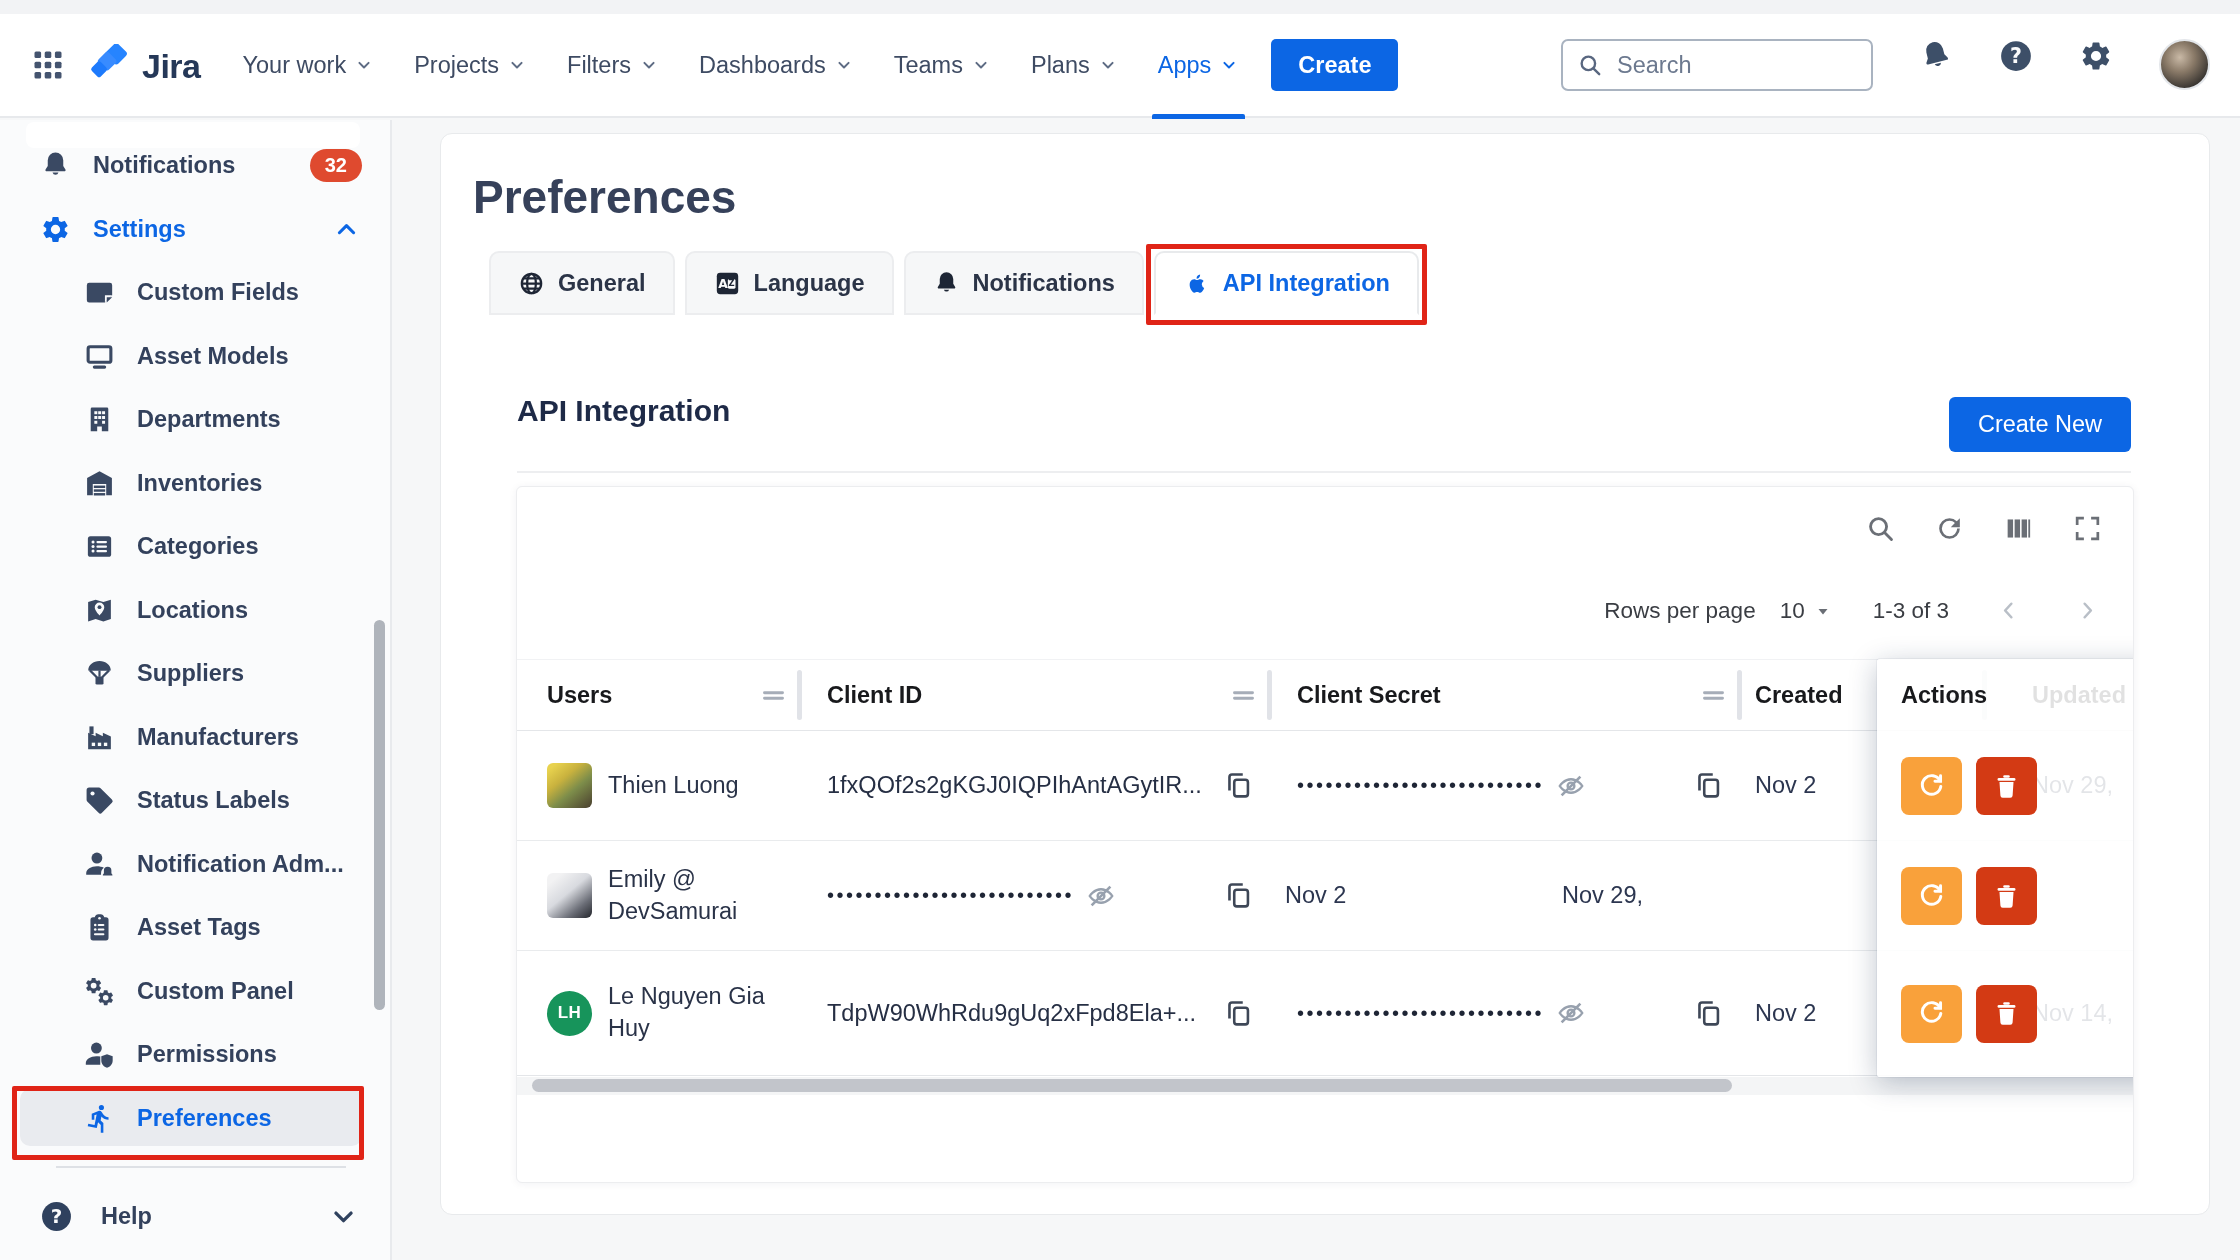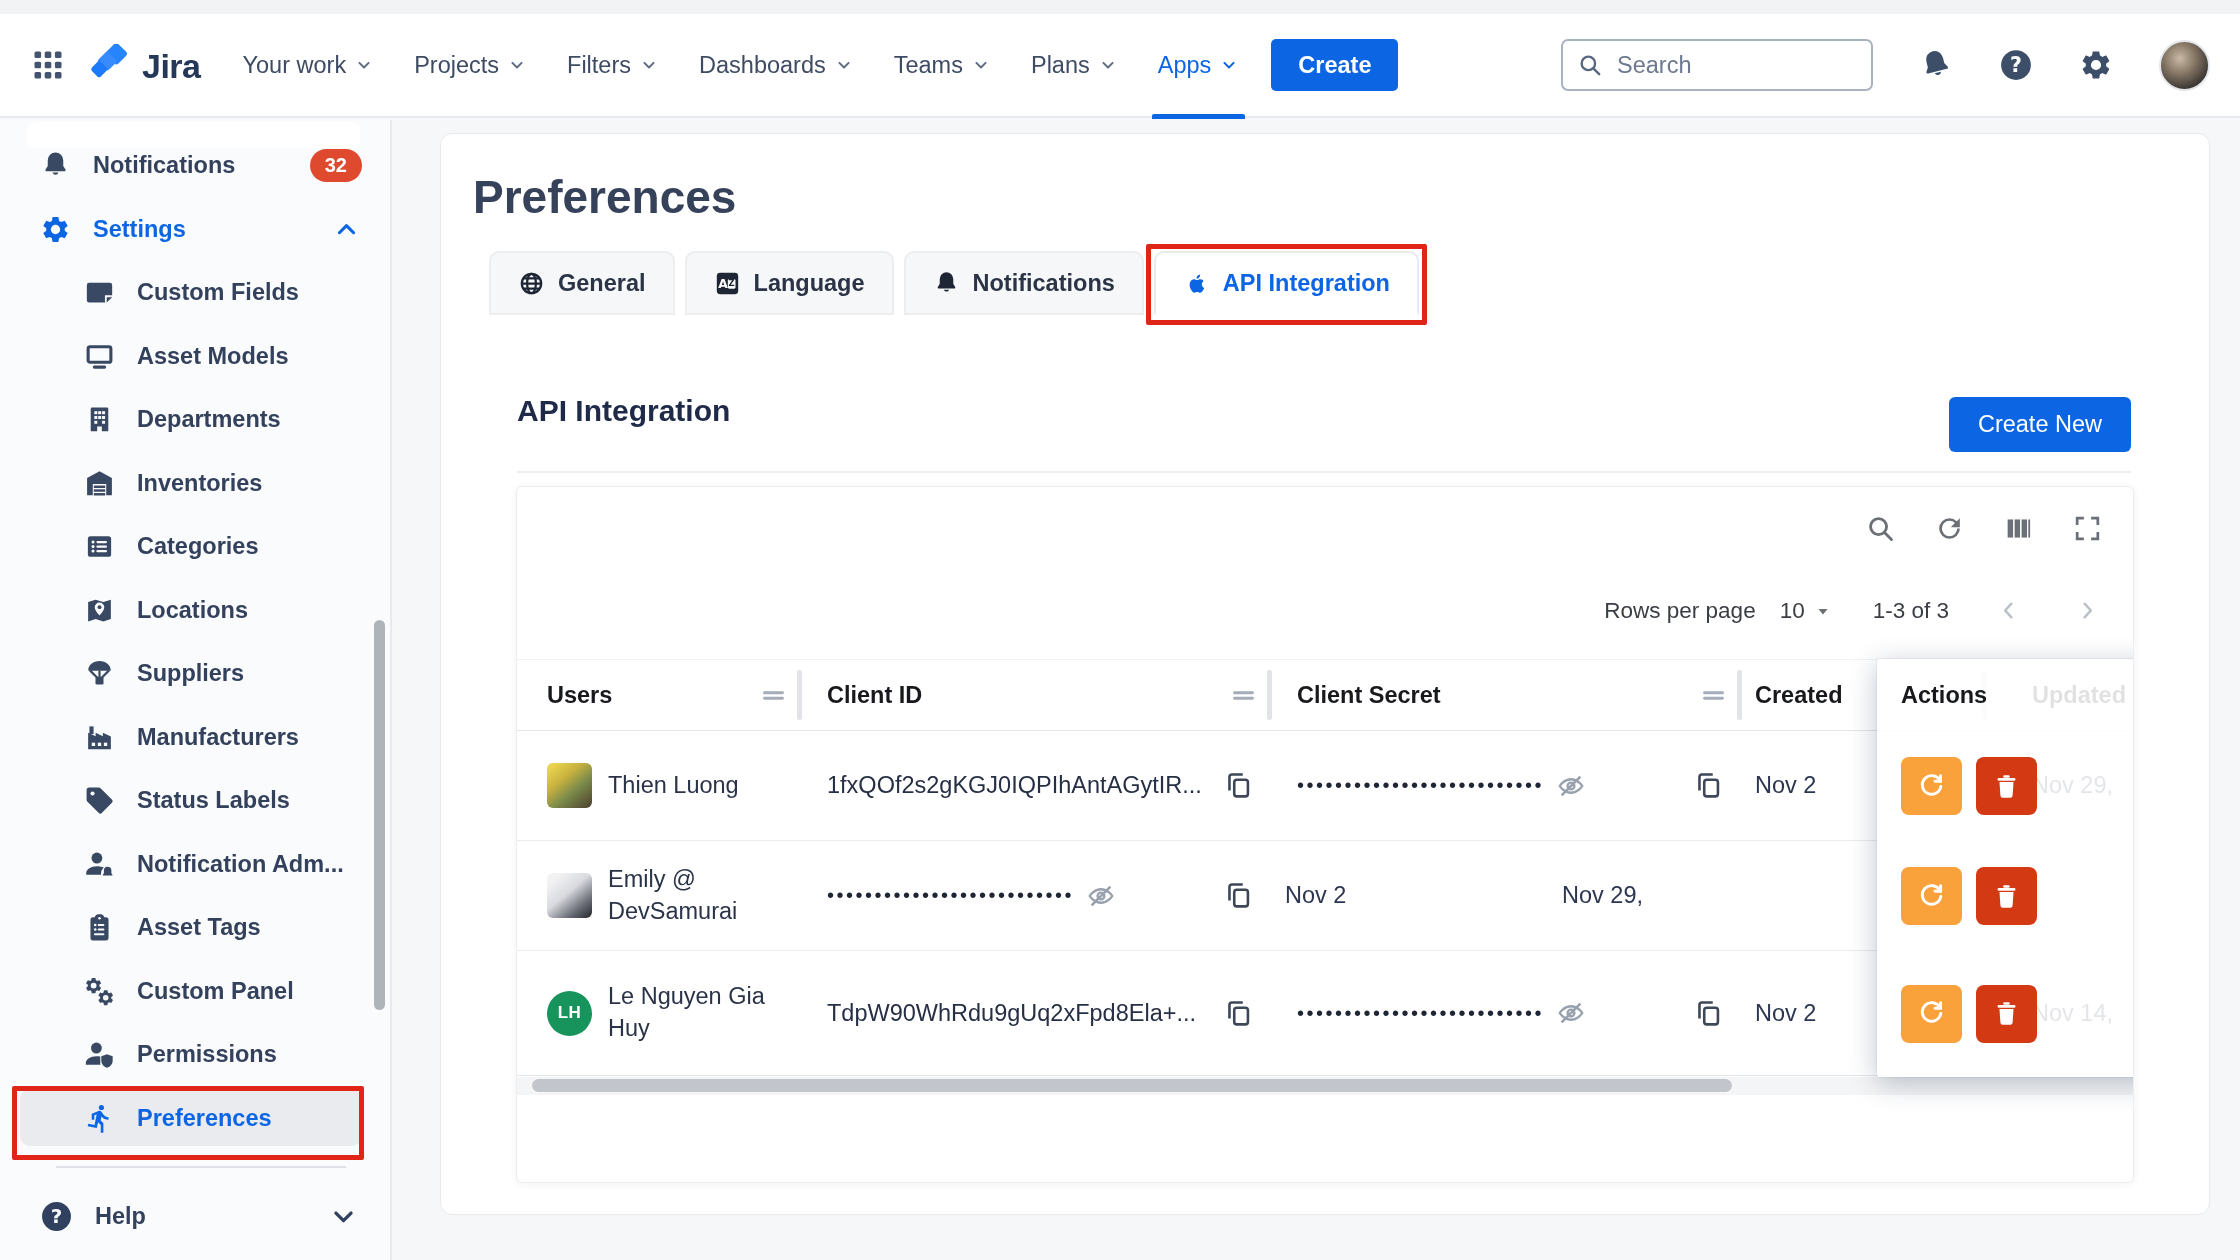--- a/index.html
+++ b/index.html
@@ -14,21 +14,21 @@
   .grid-btn{color:#44546F;width:36px;height:36px;cursor:pointer;}
   .logo{display:flex;align-items:flex-end;gap:10px;margin-left:24px;cursor:pointer;}
   .logo-text{font-size:34px;font-weight:700;color:#253858;letter-spacing:-0.5px;}
   .nav-menu{display:flex;margin-left:22px;height:104px;}
   .nav-item{position:relative;display:flex;align-items:center;gap:8px;padding:0 20px;font-size:23.5px;font-weight:500;color:#3E4B63;cursor:pointer;white-space:nowrap;}
   .nav-item .chev{width:20px;height:20px;color:#5E6C84;}
   .nav-item.active{color:#0C66E4;}
   .nav-item.active .chev{color:#0C66E4;}
   .nav-item.active::after{content:'';position:absolute;left:14px;right:14px;bottom:-2px;height:5px;background:#0C66E4;border-radius:2px 2px 0 0;}
   .create-btn{margin-left:12px;background:#0C66E4;color:#fff;font-family:inherit;font-size:23.5px;font-weight:600;padding:0 27px;height:52px;border-radius:5px;border:none;cursor:pointer;}
-  .nav-right{margin-left:auto;display:flex;align-items:center;gap:46px;}
+  .nav-right{margin-left:auto;display:flex;gap:46px;}
   .search-box{display:flex;align-items:center;gap:12px;width:312px;height:52px;border:2px solid #A9B3C0;border-radius:7px;padding:0 14px;box-sizing:border-box;background:#fff;}
   .search-box .ic{width:26px;height:26px;color:#596780;}
   .search-box input{border:none;outline:none;font-family:inherit;font-size:23.5px;color:#3E4B63;width:100%;background:transparent;}
   .search-box input::placeholder{color:#6C798F;}
   .nav-icon{width:34px;height:34px;color:#3D4F68;cursor:pointer;}
   .nav-avatar{width:47px;height:47px;border-radius:50%;cursor:pointer;background:radial-gradient(circle at 40% 35%,#c9b9a6 0%,#8a7a68 35%,#3a3632 75%,#1e1c1a 100%);border:2px solid #E3E6EA;}
 
   
   .sidebar{position:absolute;left:0;top:120px;width:392px;height:1140px;background:#FAFBFC;border-right:2px solid #E8EAED;box-sizing:border-box;}
   .sb-peek{position:absolute;left:26px;right:30px;top:2px;height:26px;background:#fff;border-radius:8px;}
@@ -36,21 +36,21 @@
   .sb-item{position:relative;height:63.5px;display:flex;align-items:center;padding:0 28px 0 40px;gap:22px;font-size:23.5px;font-weight:600;color:#33415C;box-sizing:border-box;cursor:pointer;}
   .sb-item .ic{width:31px;height:31px;color:#3A4963;position:relative;z-index:1;}
   .sb-item span{position:relative;z-index:1;}
   .sb-item.child{padding-left:84px;}
   .sb-item.blue, .sb-item.blue .ic{color:#0C66E4;}
   .badge{margin-left:auto;background:#DF4A2F;color:#fff;font-size:20px;font-weight:700;padding:5px 15px;border-radius:17px;z-index:1;}
   .sb-chev{margin-left:auto;width:23px;height:23px;color:#44546F;}
   .sb-chev.up{transform:rotate(180deg);}
   .sb-item.activebg::before{content:'';position:absolute;left:20px;right:28px;top:2px;bottom:4px;background:#E9EBEF;border-radius:10px;z-index:0;}
   .sb-div{position:absolute;left:56px;right:44px;top:1046px;border-top:2px solid #DEE1E6;}
-  .sb-help{position:absolute;left:0;right:0;top:1062px;height:68px;display:flex;align-items:center;padding:0 30px 0 40px;gap:22px;font-size:23.5px;font-weight:600;color:#33415C;cursor:pointer;}
+  .sb-help{position:absolute;left:0;right:0;top:1062px;height:68px;display:flex;align-items:center;padding:0 30px 0 40px;gap:28px;font-size:23.5px;font-weight:600;color:#33415C;cursor:pointer;}
   .sb-help .ic{width:33px;height:33px;color:#2F415E;}
   .sb-thumb{position:absolute;right:5px;top:500px;width:11px;height:390px;background:#AFB4BB;border-radius:6px;cursor:pointer;}
 
   
   .anno{border:5px solid #E02417;box-sizing:border-box;position:absolute;border-radius:2px;pointer-events:none;z-index:20;}
   .anno-side{left:12px;top:1086px;width:352px;height:74px;}
 
   
   .card{position:absolute;left:440px;top:133px;width:1770px;height:1082px;background:#fff;border:1.5px solid #E8EAEC;border-radius:12px;box-sizing:border-box;}
   .page-title{position:absolute;left:32px;top:36px;font-size:46px;font-weight:700;color:#36415A;}

